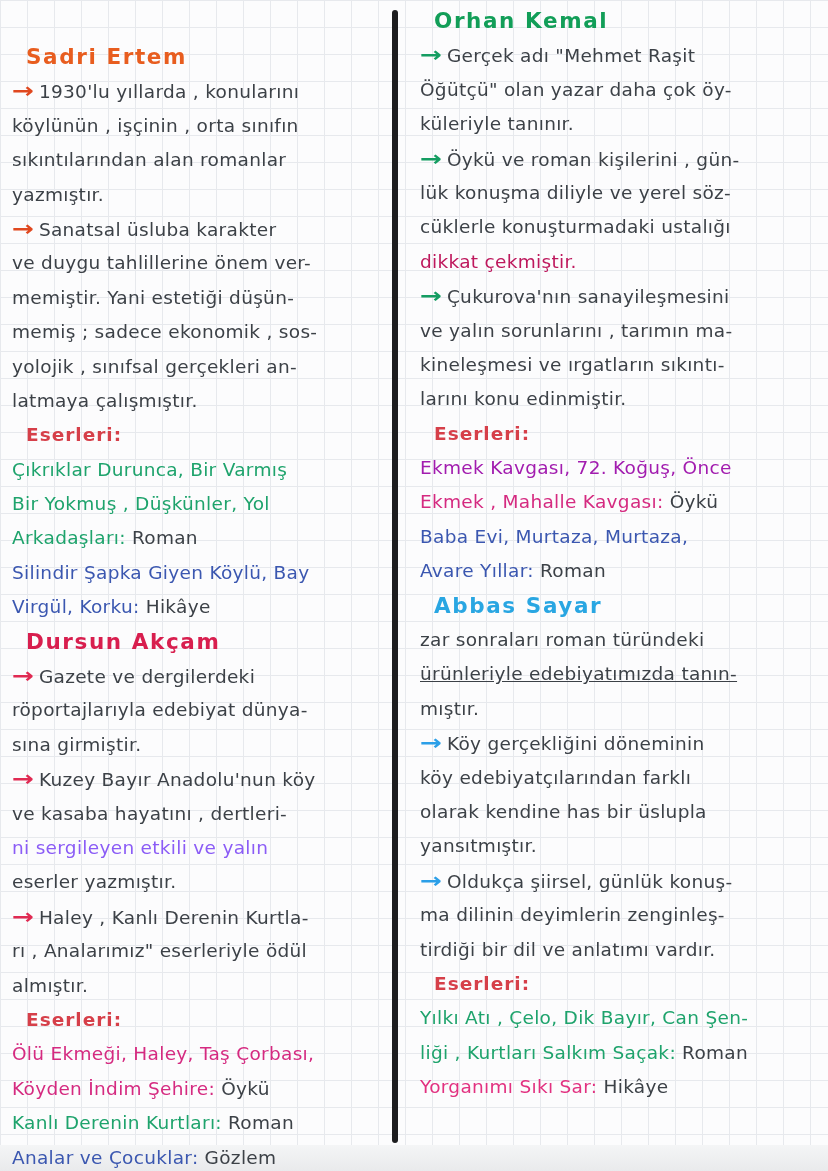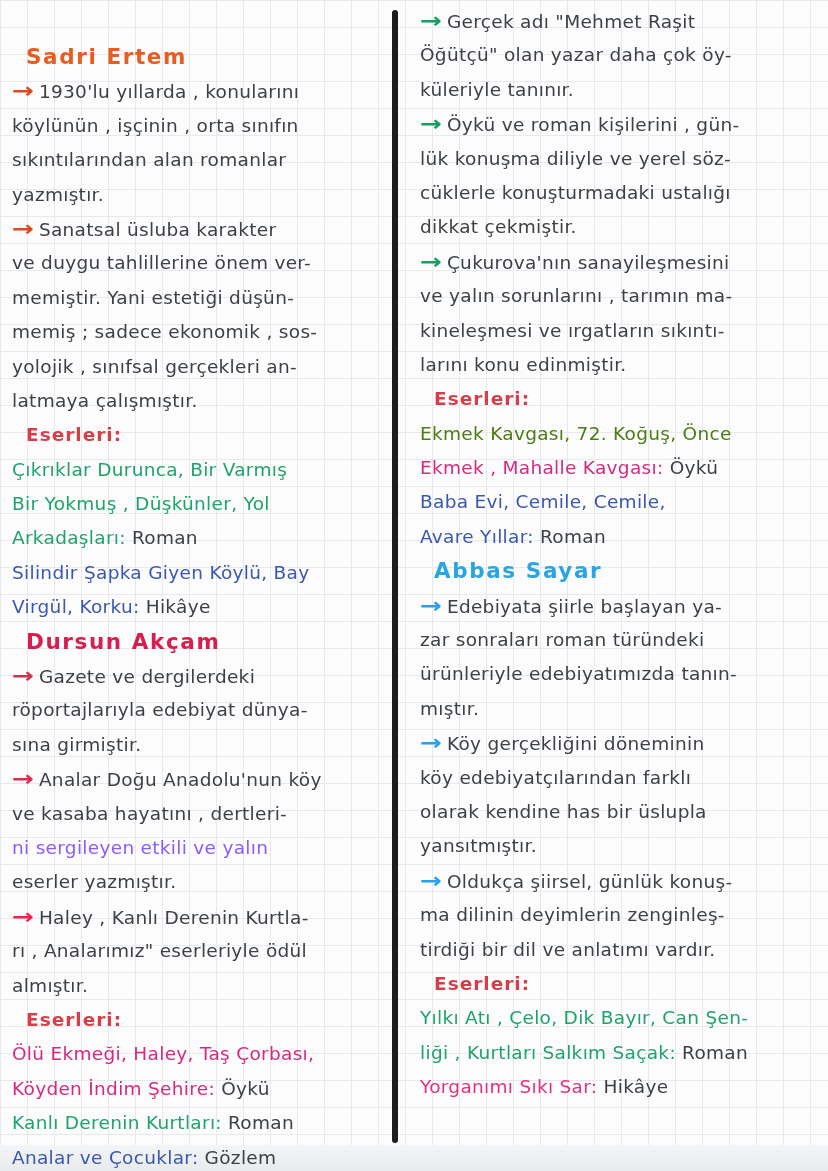--- a/index.html
+++ b/index.html
@@ -68,54 +68,54 @@
     <div class="line label"><span style="color: rgb(214, 63, 73);">Eserleri:</span></div>
     <div class="line"><span class="work" style="color: rgb(30, 163, 108);">Çıkrıklar Durunca, Bir Varmış</span></div>
     <div class="line"><span class="work" style="color: rgb(30, 163, 108);">Bir Yokmuş , Düşkünler, Yol</span></div>
     <div class="line"><span class="work" style="color: rgb(30, 163, 108);">Arkadaşları:</span><span style="color: rgb(60, 65, 71);"> Roman</span></div>
     <div class="line"><span class="work" style="color: rgb(59, 87, 176);">Silindir Şapka Giyen Köylü, Bay</span></div>
     <div class="line"><span class="work" style="color: rgb(59, 87, 176);">Virgül, Korku:</span><span style="color: rgb(60, 65, 71);"> Hikâye</span></div>
     <div class="line title" style="color: rgb(216, 30, 78);">Dursun Akçam</div>
     <div class="line"><span class="arrow" style="color: rgb(224, 42, 82);">→</span><span style="color: rgb(60, 65, 71);">Gazete ve dergilerdeki</span></div>
     <div class="line"><span style="color: rgb(60, 65, 71);">röportajlarıyla edebiyat dünya-</span></div>
     <div class="line"><span style="color: rgb(60, 65, 71);">sına girmiştir.</span></div>
-    <div class="line"><span class="arrow" style="color: rgb(224, 42, 82);">→</span><span style="color: rgb(60, 65, 71);">Analar Doğu Anadolu'nun köy</span></div>
+    <div class="line"><span class="arrow" style="color: rgb(224, 42, 82);">→</span><span style="color: rgb(60, 65, 71);">Kuzey Bayır Anadolu'nun köy</span></div>
     <div class="line"><span style="color: rgb(60, 65, 71);">ve kasaba hayatını , dertleri-</span></div>
     <div class="line"><span style="color: #8b5cf6;">ni sergileyen etkili ve yalın</span></div>
     <div class="line"><span style="color: rgb(60, 65, 71);">eserler yazmıştır.</span></div>
     <div class="line"><span class="arrow" style="color: rgb(224, 42, 82);">→</span><span style="color: rgb(60, 65, 71);">Haley , Kanlı Derenin Kurtla-</span></div>
     <div class="line"><span style="color: rgb(60, 65, 71);">rı , Analarımız" eserleriyle ödül</span></div>
     <div class="line"><span style="color: rgb(60, 65, 71);">almıştır.</span></div>
     <div class="line label"><span style="color: rgb(214, 63, 73);">Eserleri:</span></div>
     <div class="line"><span class="work" style="color: rgb(213, 42, 128);">Ölü Ekmeği, Haley, Taş Çorbası,</span></div>
     <div class="line"><span class="work" style="color: rgb(213, 42, 128);">Köyden İndim Şehire:</span><span style="color: rgb(60, 65, 71);"> Öykü</span></div>
     <div class="line"><span class="work" style="color: rgb(30, 163, 108);">Kanlı Derenin Kurtları:</span><span style="color: rgb(60, 65, 71);"> Roman</span></div>
     <div class="line"><span class="work" style="color: rgb(59, 87, 176);">Analar ve Çocuklar:</span><span style="color: rgb(60, 65, 71);"> Gözlem</span></div>
   </div>
 <div class="col col-right">
+    <div class="line title" style="color: rgb(18, 158, 88);">Orhan Kemal</div>
     <div class="line"><span class="arrow" style="color: rgb(21, 157, 98);">→</span><span style="color: rgb(60, 65, 71);">Gerçek adı "Mehmet Raşit</span></div>
     <div class="line"><span style="color: rgb(60, 65, 71);">Öğütçü" olan yazar daha çok öy-</span></div>
     <div class="line"><span style="color: rgb(60, 65, 71);">küleriyle tanınır.</span></div>
     <div class="line"><span class="arrow" style="color: rgb(21, 157, 98);">→</span><span style="color: rgb(60, 65, 71); margin-top: 24px;">Öykü ve roman kişilerini , gün-</span></div>
     <div class="line"><span style="color: rgb(60, 65, 71);">lük konuşma diliyle ve yerel söz-</span></div>
     <div class="line"><span style="color: rgb(60, 65, 71);">cüklerle konuşturmadaki ustalığı</span></div>
-    <div class="line"><span style="color: #404040;">dikkat çekmiştir.</span></div>
+    <div class="line"><span style="color: #be185d;">dikkat çekmiştir.</span></div>
     <div class="line"><span class="arrow" style="color: rgb(21, 157, 98);">→</span><span style="color: rgb(60, 65, 71);">Çukurova'nın sanayileşmesini</span></div>
     <div class="line"><span style="color: rgb(60, 65, 71);">ve yalın sorunlarını , tarımın ma-</span></div>
     <div class="line"><span style="color: rgb(60, 65, 71);">kineleşmesi ve ırgatların sıkıntı-</span></div>
     <div class="line"><span style="color: rgb(60, 65, 71);">larını konu edinmiştir.</span></div>
     <div class="line label"><span style="color: rgb(214, 63, 73);">Eserleri:</span></div>
-    <div class="line"><span class="work" style="color: #4d7c0f; margin-top: 27px;">Ekmek Kavgası, 72. Koğuş, Önce</span></div>
+    <div class="line"><span class="work" style="color: #a21caf; margin-top: 27px;">Ekmek Kavgası, 72. Koğuş, Önce</span></div>
     <div class="line"><span class="work" style="color: rgb(213, 42, 128); margin-top: 8px;">Ekmek , Mahalle Kavgası:</span><span style="color: rgb(60, 65, 71);"> Öykü</span></div>
-    <div class="line"><span class="work" style="color: rgb(59, 87, 176);">Baba Evi, Cemile, Cemile,</span></div>
+    <div class="line"><span class="work" style="color: rgb(59, 87, 176);">Baba Evi, Murtaza, Murtaza,</span></div>
     <div class="line"><span class="work" style="color: rgb(59, 87, 176);">Avare Yıllar:</span><span style="color: rgb(60, 65, 71);"> Roman</span></div>
     <div class="line title" style="color: rgb(41, 166, 226);">Abbas Sayar</div>
-    <div class="line"><span class="arrow" style="color: rgb(43, 159, 232);">→</span><span style="color: rgb(60, 65, 71);">Edebiyata şiirle başlayan ya-</span></div>
     <div class="line"><span style="color: rgb(60, 65, 71);">zar sonraları roman türündeki</span></div>
-    <div class="line"><span style="color: rgb(60, 65, 71);">ürünleriyle edebiyatımızda tanın-</span></div>
+    <div class="line"><span style="color: rgb(60, 65, 71); text-decoration: underline;">ürünleriyle edebiyatımızda tanın-</span></div>
     <div class="line"><span style="color: rgb(60, 65, 71);">mıştır.</span></div>
     <div class="line"><span class="arrow" style="color: rgb(43, 159, 232);">→</span><span style="color: rgb(60, 65, 71);">Köy gerçekliğini döneminin</span></div>
     <div class="line"><span style="color: rgb(60, 65, 71);">köy edebiyatçılarından farklı</span></div>
     <div class="line"><span style="color: rgb(60, 65, 71);">olarak kendine has bir üslupla</span></div>
     <div class="line"><span style="color: rgb(60, 65, 71);">yansıtmıştır.</span></div>
     <div class="line"><span class="arrow" style="color: rgb(43, 159, 232);">→</span><span style="color: rgb(60, 65, 71);">Oldukça şiirsel, günlük konuş-</span></div>
     <div class="line"><span style="color: rgb(60, 65, 71);">ma dilinin deyimlerin zenginleş-</span></div>
     <div class="line"><span style="color: rgb(60, 65, 71);">tirdiği bir dil ve anlatımı vardır.</span></div>
     <div class="line label"><span style="color: rgb(214, 63, 73);">Eserleri:</span></div>
     <div class="line"><span class="work" style="color: rgb(30, 163, 108);">Yılkı Atı , Çelo, Dik Bayır, Can Şen-</span></div>

